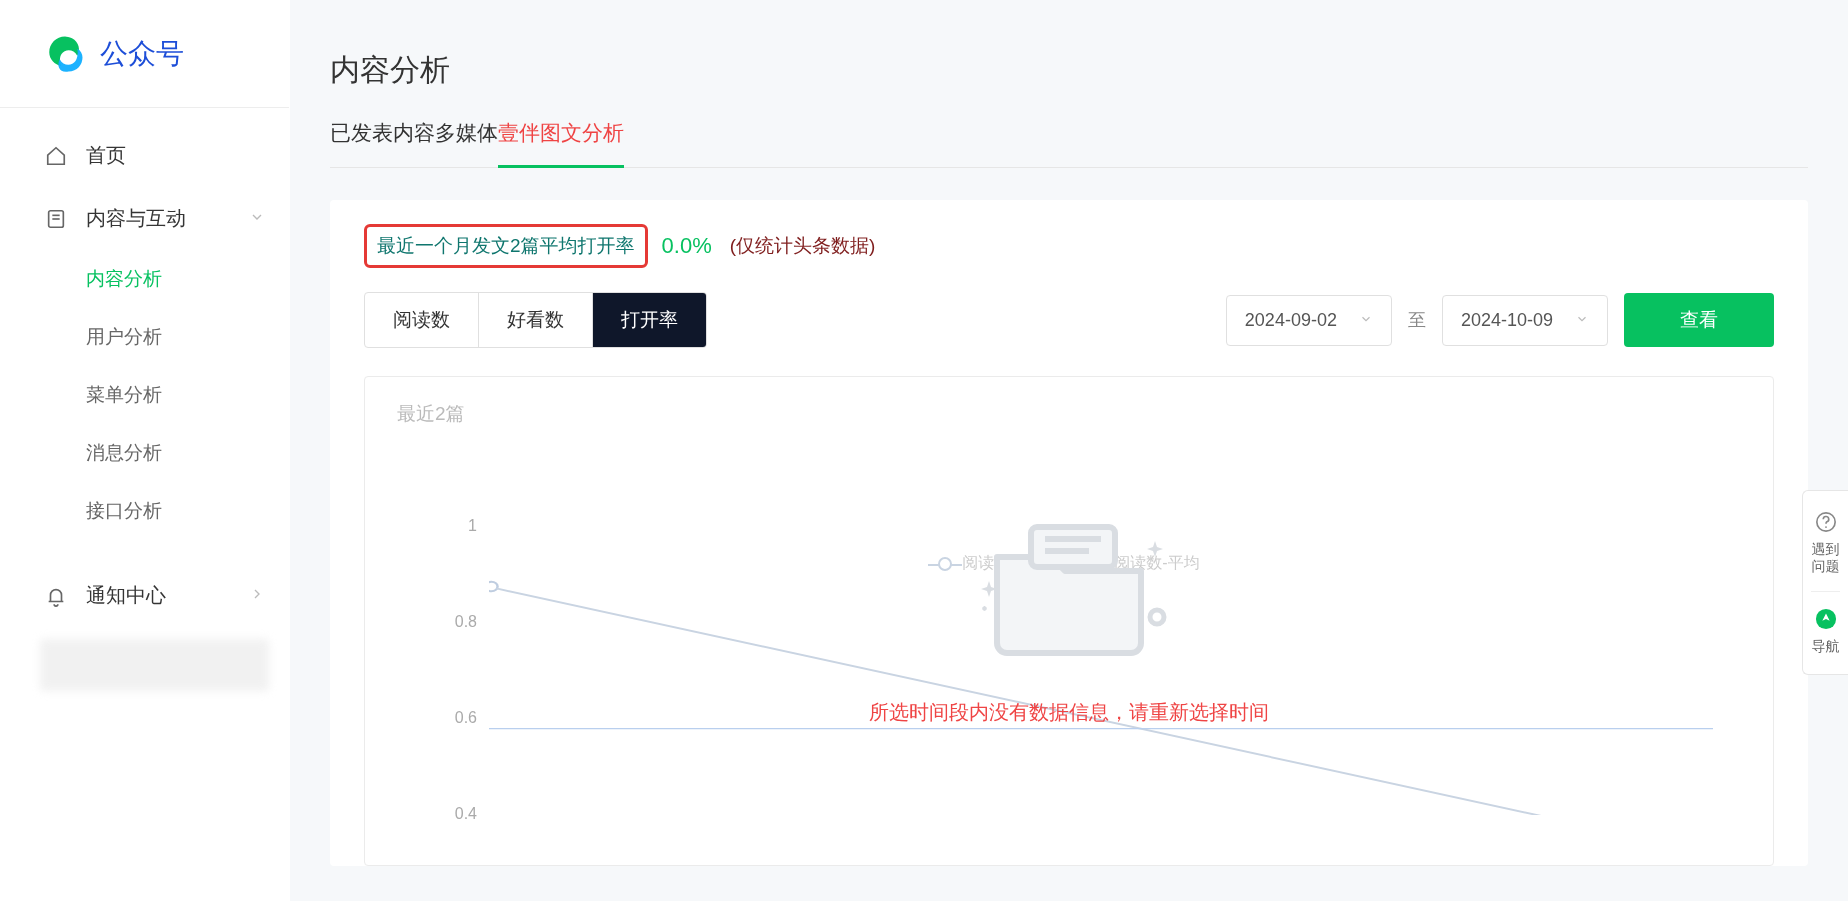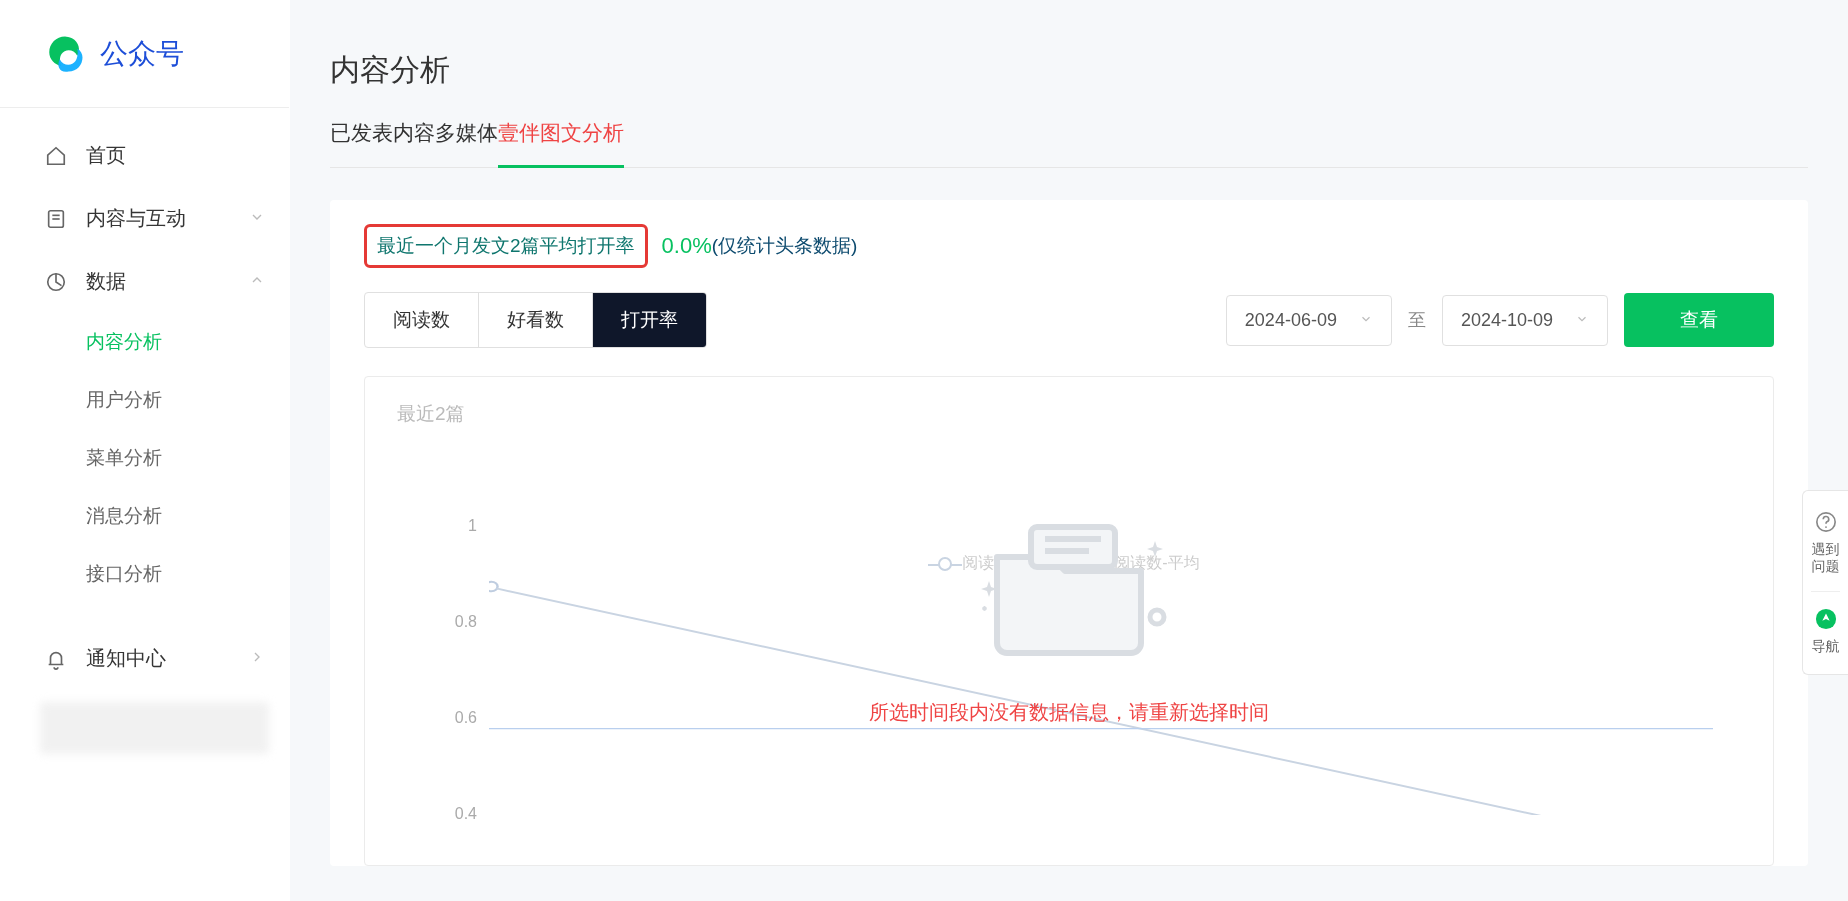--- a/index.html
+++ b/index.html
@@ -102,21 +102,21 @@
       margin-bottom: 24px;
     }
     .highlight-box {
       border: 3px solid #e53935;
       border-radius: 6px;
       padding: 6px 10px;
       font-size: 19px;
       color: #0f766e;
     }
     .stat-percent { font-size: 22px; color: #07c160; margin-left: 14px; }
-    .stat-note { font-size: 19px; color: #0c4a6e; }
+    .stat-note { font-size: 19px; color: #7f1d1d; margin-left: 18px; }
 
     .controls-row {
       display: flex;
       align-items: center;
       margin-bottom: 28px;
     }
     .metric-tabs {
       display: flex;
       border: 1px solid #e0e0e0;
       border-radius: 4px;
@@ -286,34 +286,20 @@
           </svg>
         </span>
         <span>内容与互动</span>
         <span class="nav-chevron">
           <svg width="16" height="16" viewBox="0 0 24 24" fill="none" stroke="#bbb" stroke-width="2">
               <polyline points="6 9 12 15 18 9"></polyline>
             </svg>
         </span>
       </div>
 
-      <div class="nav-item">
-        <span class="nav-icon">
-          <svg width="22" height="22" viewBox="0 0 24 24" fill="none" stroke="#666" stroke-width="1.8">
-            <circle cx="12" cy="12" r="9"></circle>
-            <path d="M12 3 V12 L18 16"></path>
-          </svg>
-        </span>
-        <span>数据</span>
-        <span class="nav-chevron">
-          <svg width="16" height="16" viewBox="0 0 24 24" fill="none" stroke="#bbb" stroke-width="2">
-              <polyline points="6 15 12 9 18 15"></polyline>
-            </svg>
-        </span>
-      </div>
 
       <div class="sub-nav-item active">
         <span>内容分析</span>
       </div>
       <div class="sub-nav-item">
         <span>用户分析</span>
       </div>
       <div class="sub-nav-item">
         <span>菜单分析</span>
       </div>
@@ -376,21 +362,21 @@
           <div class="metric-tab">
             <span>好看数</span>
           </div>
           <div class="metric-tab active">
             <span>打开率</span>
           </div>
         </div>
 
         <div class="date-range">
           <div class="date-picker">
-            <span>2024-06-09</span>
+            <span>2024-09-02</span>
             <span class="chev">
               <svg width="14" height="14" viewBox="0 0 24 24" fill="none" stroke="#bbb" stroke-width="2">
                   <polyline points="6 9 12 15 18 9"></polyline>
                 </svg>
             </span>
           </div>
           <span class="date-sep">至</span>
           <div class="date-picker">
             <span>2024-10-09</span>
             <span class="chev">

